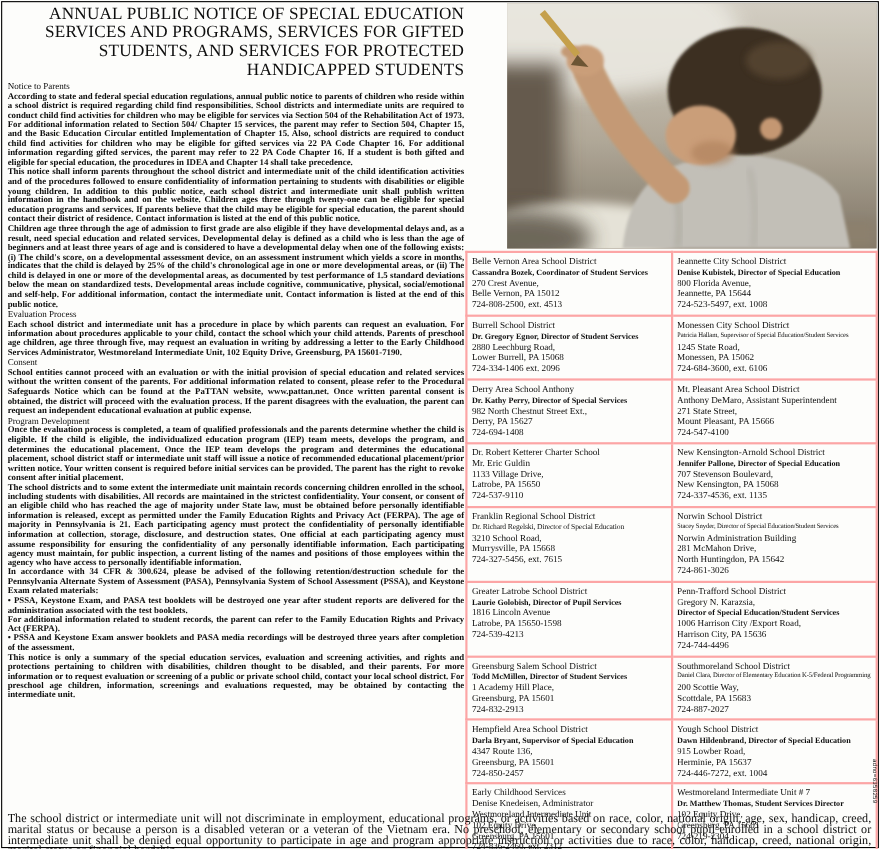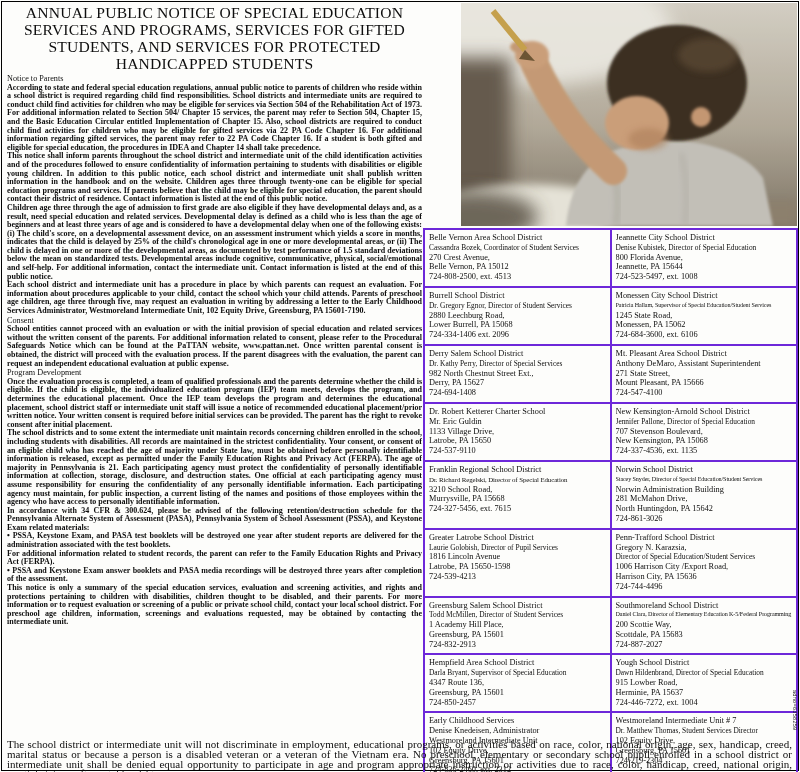--- a/index.html
+++ b/index.html
@@ -5,40 +5,40 @@
   html,body{margin:0;padding:0;}
   body{
     width:800px;height:772px;position:relative;background:#fdfdfb;
     font-family:"Liberation Serif", serif;color:#0e0e0e;overflow:hidden;
   }
   .ad-frame{position:absolute;inset:1px;border:1.6px solid #000;pointer-events:none;}
 
   
   .left-col{position:absolute;left:7px;top:4px;width:415px;}
   .ad-title{
-    font-size:15.6px;line-height:17px;text-align:center;font-weight:normal;
+    font-size:15.6px;line-height:17px;text-align:right;font-weight:normal;
     margin:0 0 3px 0;letter-spacing:.2px;
   }
   .block-heading{font-size:8.2px;line-height:8.6px;margin-top:1px;}
   .block-para{font-size:8px;line-height:8.6px;text-align:justify;font-weight:bold;}
   .block-bullet{text-align:justify;}
 
   
   .photo{position:absolute;left:461px;top:3px;width:336px;height:223px;overflow:hidden;background:#b3aa9a;}
   .photo svg{display:block;}
 
   
   .table-wrap{position:absolute;left:423px;top:228px;width:375px;}
   table.districts{border-collapse:collapse;width:100%;table-layout:fixed;}
   table.districts td{
-    border:2px solid #6d28d9;vertical-align:top;padding:3px 4px 4px 4px;width:50%;
+    border:2px solid #fca5a5;vertical-align:top;padding:3px 4px 4px 4px;width:50%;
     overflow:hidden;
   }
   .cell-line{font-size:8.3px;line-height:9.8px;white-space:nowrap;overflow:hidden;}
-  .cell-line.sm{font-size:7.4px;}
+  .cell-line.sm{font-size:7.4px;font-weight:bold;}
   .cell-line.s2{font-size:6.9px;letter-spacing:-.1px;}
   .cell-line.xs{font-size:6.1px;letter-spacing:-.1px;}
 
   
   .footer{
     position:absolute;left:7px;top:740px;width:785px;
     font-size:11px;line-height:9.8px;text-align:justify;
   }
   .adno{
     position:absolute;right:2px;top:690px;writing-mode:vertical-rl;
@@ -50,20 +50,21 @@
 
 <div class="ad-frame"></div>
 
 <div class="left-col">
   <h1 class="ad-title">ANNUAL PUBLIC NOTICE OF SPECIAL EDUCATION SERVICES AND PROGRAMS, SERVICES FOR GIFTED STUDENTS, AND SERVICES FOR PROTECTED HANDICAPPED STUDENTS</h1>
   <div id="notice-body">
       <div class="block-heading">Notice to Parents</div>
       <div class="block-para">According to state and federal special education regulations, annual public notice to parents of children who reside within a school district is required regarding child find responsibilities. School districts and intermediate units are required to conduct child find activities for children who may be eligible for services via Section 504 of the Rehabilitation Act of 1973. For additional information related to Section 504/ Chapter 15 services, the parent may refer to Section 504, Chapter 15, and the Basic Education Circular entitled Implementation of Chapter 15. Also, school districts are required to conduct child find activities for children who may be eligible for gifted services via 22 PA Code Chapter 16. For additional information regarding gifted services, the parent may refer to 22 PA Code Chapter 16. If a student is both gifted and eligible for special education, the procedures in IDEA and Chapter 14 shall take precedence.</div>
       <div class="block-para">This notice shall inform parents throughout the school district and intermediate unit of the child identification activities and of the procedures followed to ensure confidentiality of information pertaining to students with disabilities or eligible young children. In addition to this public notice, each school district and intermediate unit shall publish written information in the handbook and on the website. Children ages three through twenty-one can be eligible for special education programs and services. If parents believe that the child may be eligible for special education, the parent should contact their district of residence. Contact information is listed at the end of this public notice.</div>
       <div class="block-para">Children age three through the age of admission to first grade are also eligible if they have developmental delays and, as a result, need special education and related services. Developmental delay is defined as a child who is less than the age of beginners and at least three years of age and is considered to have a developmental delay when one of the following exists: (i) The child's score, on a developmental assessment device, on an assessment instrument which yields a score in months, indicates that the child is delayed by 25% of the child's chronological age in one or more developmental areas, or (ii) The child is delayed in one or more of the developmental areas, as documented by test performance of 1.5 standard deviations below the mean on standardized tests. Developmental areas include cognitive, communicative, physical, social/emotional and self-help. For additional information, contact the intermediate unit. Contact information is listed at the end of this public notice.</div>
+      <div class="block-heading">Evaluation Process</div>
       <div class="block-para">Each school district and intermediate unit has a procedure in place by which parents can request an evaluation. For information about procedures applicable to your child, contact the school which your child attends. Parents of preschool age children, age three through five, may request an evaluation in writing by addressing a letter to the Early Childhood Services Administrator, Westmoreland Intermediate Unit, 102 Equity Drive, Greensburg, PA 15601-7190.</div>
       <div class="block-heading">Consent</div>
       <div class="block-para">School entities cannot proceed with an evaluation or with the initial provision of special education and related services without the written consent of the parents. For additional information related to consent, please refer to the Procedural Safeguards Notice which can be found at the PaTTAN website, www.pattan.net. Once written parental consent is obtained, the district will proceed with the evaluation process. If the parent disagrees with the evaluation, the parent can request an independent educational evaluation at public expense.</div>
       <div class="block-heading">Program Development</div>
       <div class="block-para">Once the evaluation process is completed, a team of qualified professionals and the parents determine whether the child is eligible. If the child is eligible, the individualized education program (IEP) team meets, develops the program, and determines the educational placement. Once the IEP team develops the program and determines the educational placement, school district staff or intermediate unit staff will issue a notice of recommended educational placement/prior written notice. Your written consent is required before initial services can be provided. The parent has the right to revoke consent after initial placement.</div>
       <div class="block-para">The school districts and to some extent the intermediate unit maintain records concerning children enrolled in the school, including students with disabilities. All records are maintained in the strictest confidentiality. Your consent, or consent of an eligible child who has reached the age of majority under State law, must be obtained before personally identifiable information is released, except as permitted under the Family Education Rights and Privacy Act (FERPA). The age of majority in Pennsylvania is 21. Each participating agency must protect the confidentiality of personally identifiable information at collection, storage, disclosure, and destruction states. One official at each participating agency must assume responsibility for ensuring the confidentiality of any personally identifiable information. Each participating agency must maintain, for public inspection, a current listing of the names and positions of those employees within the agency who have access to personally identifiable information.</div>
       <div class="block-para">In accordance with 34 CFR &amp; 300.624, please be advised of the following retention/destruction schedule for the Pennsylvania Alternate System of Assessment (PASA), Pennsylvania System of School Assessment (PSSA), and Keystone Exam related materials:</div>
       <div class="block-para block-bullet">• PSSA, Keystone Exam, and PASA test booklets will be destroyed one year after student reports are delivered for the administration associated with the test booklets.</div>
       <div class="block-para">For additional information related to student records, the parent can refer to the Family Education Rights and Privacy Act (FERPA).</div>
       <div class="block-para block-bullet">• PSSA and Keystone Exam answer booklets and PASA media recordings will be destroyed three years after completion of the assessment.</div>
@@ -145,21 +146,21 @@
           <td>
             <div class="cell-line cell-name">Monessen City School District</div>
             <div class="cell-line xs">Patricia Hallam, Supervisor of Special Education/Student Services</div>
             <div class="cell-line">1245 State Road,</div>
             <div class="cell-line">Monessen, PA 15062</div>
             <div class="cell-line">724-684-3600, ext. 6106</div>
           </td>
         </tr>
         <tr>
           <td>
-            <div class="cell-line cell-name">Derry Salem School District</div>
+            <div class="cell-line cell-name">Derry Area School Anthony</div>
             <div class="cell-line sm">Dr. Kathy Perry, Director of Special Services</div>
             <div class="cell-line">982 North Chestnut Street Ext.,</div>
             <div class="cell-line">Derry, PA 15627</div>
             <div class="cell-line">724-694-1408</div>
           </td>
           <td>
             <div class="cell-line cell-name">Mt. Pleasant Area School District</div>
             <div class="cell-line">Anthony DeMaro, Assistant Superintendent</div>
             <div class="cell-line">271 State Street,</div>
             <div class="cell-line">Mount Pleasant, PA 15666</div>

